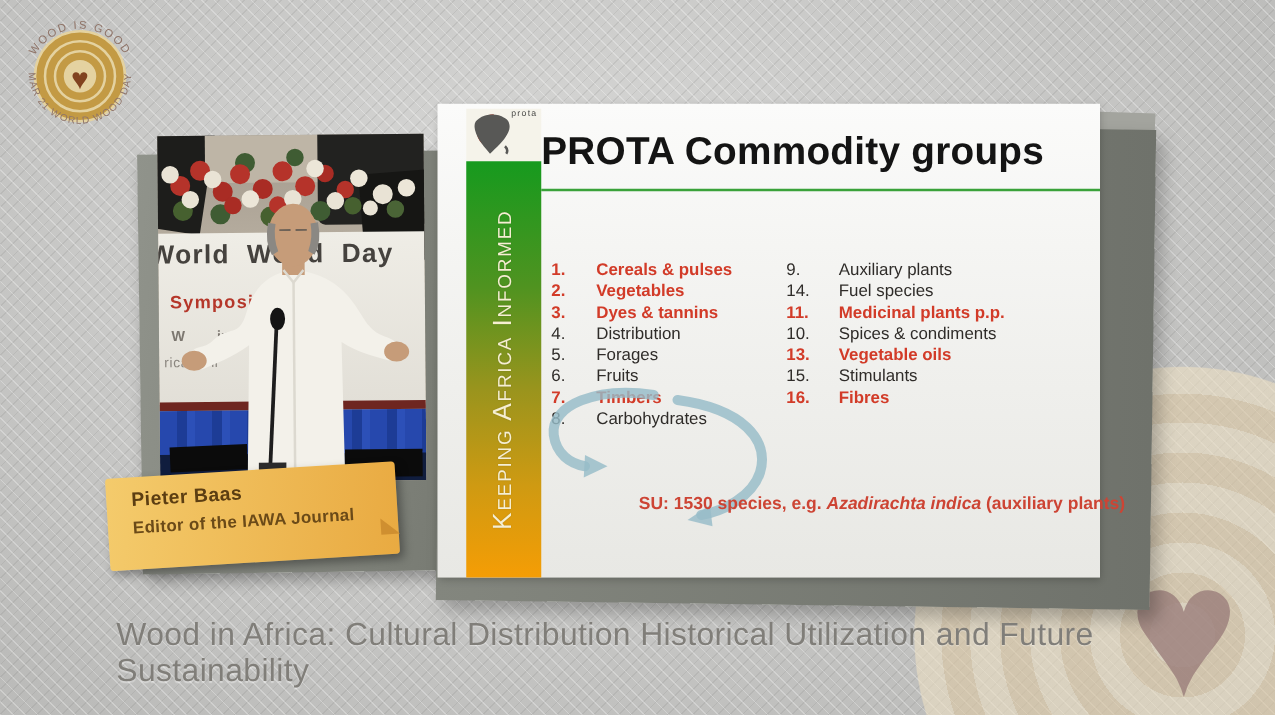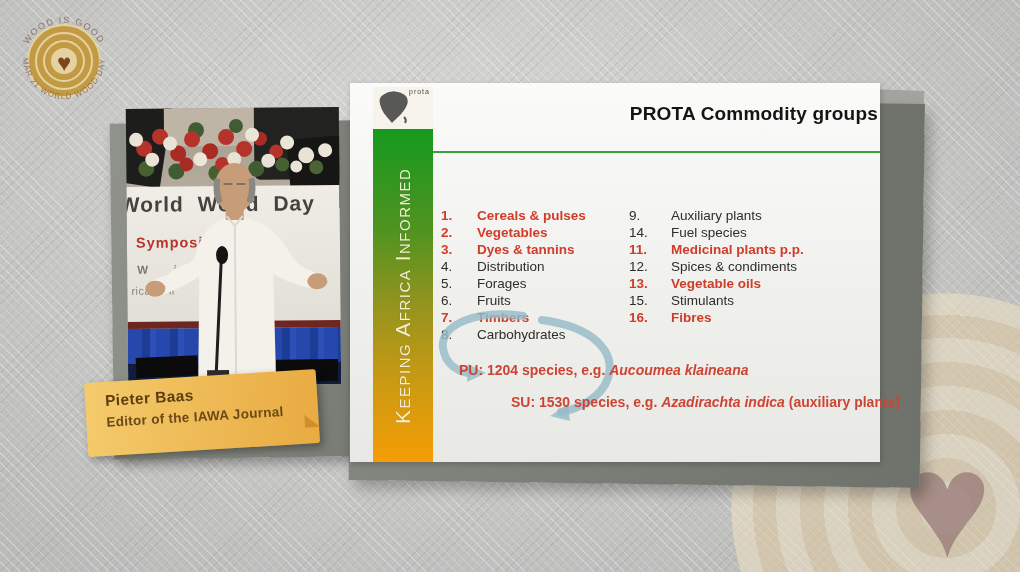--- a/index.html
+++ b/index.html
@@ -61,21 +61,21 @@
     background:linear-gradient(180deg,#fbfbfa,#efefec 60%,#e8e8e4);box-shadow:1px 2px 6px rgba(0,0,0,.2);}
   #slide-logo-box{left:23px;top:4px;width:60px;height:42px;background:#f5f3ea;}
   #slide-logo-box .brand{position:absolute;left:36px;top:1px;font-size:7px;letter-spacing:1px;color:#4a4a48;}
   #side-banner{left:23px;top:46px;width:60px;height:333px;
     background:linear-gradient(180deg,#169a1e 0%,#4f9320 30%,#9a941d 55%,#cf9a12 78%,#f59d05 100%);}
   #side-banner-text{position:absolute;left:0;top:0;width:100%;height:100%;
     display:flex;align-items:center;justify-content:center;
     writing-mode:vertical-rl;transform:rotate(180deg);
     font-variant:small-caps;font-size:21px;letter-spacing:1.5px;color:#f6efd2;
     text-shadow:0 0 1px rgba(0,0,0,.25);}
-  #slide-title{left:83px;top:20px;width:445px;text-align:right;font-size:19px;font-weight:700;color:#141414;
+  #slide-title{left:83px;top:20px;width:445px;text-align:left;font-size:31px;font-weight:700;color:#141414;
     letter-spacing:.2px;}
   #green-line{left:83px;top:68px;width:447px;height:2px;background:#3aa23a;}
   .col{position:absolute;top:124px;}
   #col1{left:91px;}
   #col2{left:279px;}
   .row{display:flex;height:17px;align-items:center;font-size:13.5px;color:#2f2c29;}
   .row .num{width:22px;flex:none;}
   #col2 .row .num{width:28px;}
   .row .lbl{margin-left:14px;white-space:nowrap;}
   .row.hot{color:#d23b28;font-weight:700;}
@@ -253,21 +253,21 @@
         </div>
       <div class="row">
           <span class="num">14.</span>
           <span class="lbl">Fuel species</span>
         </div>
       <div class="row hot">
           <span class="num">11.</span>
           <span class="lbl">Medicinal plants p.p.</span>
         </div>
       <div class="row">
-          <span class="num">12.</span>
+          <span class="num">10.</span>
           <span class="lbl">Spices &amp; condiments</span>
         </div>
       <div class="row hot">
           <span class="num">13.</span>
           <span class="lbl">Vegetable oils</span>
         </div>
       <div class="row">
           <span class="num">15.</span>
           <span class="lbl">Stimulants</span>
         </div>
@@ -281,22 +281,20 @@
       <g stroke="#97bcc8" stroke-width="8" fill="none" stroke-linecap="round" opacity=".82">
         <path d="M 103 16 C 58 9, 20 24, 23 48 C 25 63, 36 71, 48 73"></path>
         <path d="M 122 20 C 174 27, 196 52, 188 78 C 182 97, 159 109, 141 112"></path>
       </g>
       <g fill="#97bcc8" opacity=".82">
         <polygon points="48,64 66,73 47,82"></polygon>
         <polygon points="148,104 130,116 150,121"></polygon>
       </g>
     </svg>
 
-    <div id="pu-line" class="abs">
-      <span>PU: 1204 species, e.g. </span><span class="species">Aucoumea klaineana</span><span></span>
-    </div>
     <div id="su-line" class="abs">
       <span>SU: 1530 species, e.g. </span><span class="species">Azadirachta indica</span><span> (auxiliary plants)</span>
     </div>
   </div>
 
+  <div id="caption" class="abs">Wood in Africa: Cultural Distribution Historical Utilization and Future Sustainability</div>
 
 </div>
 
 </body></html>

